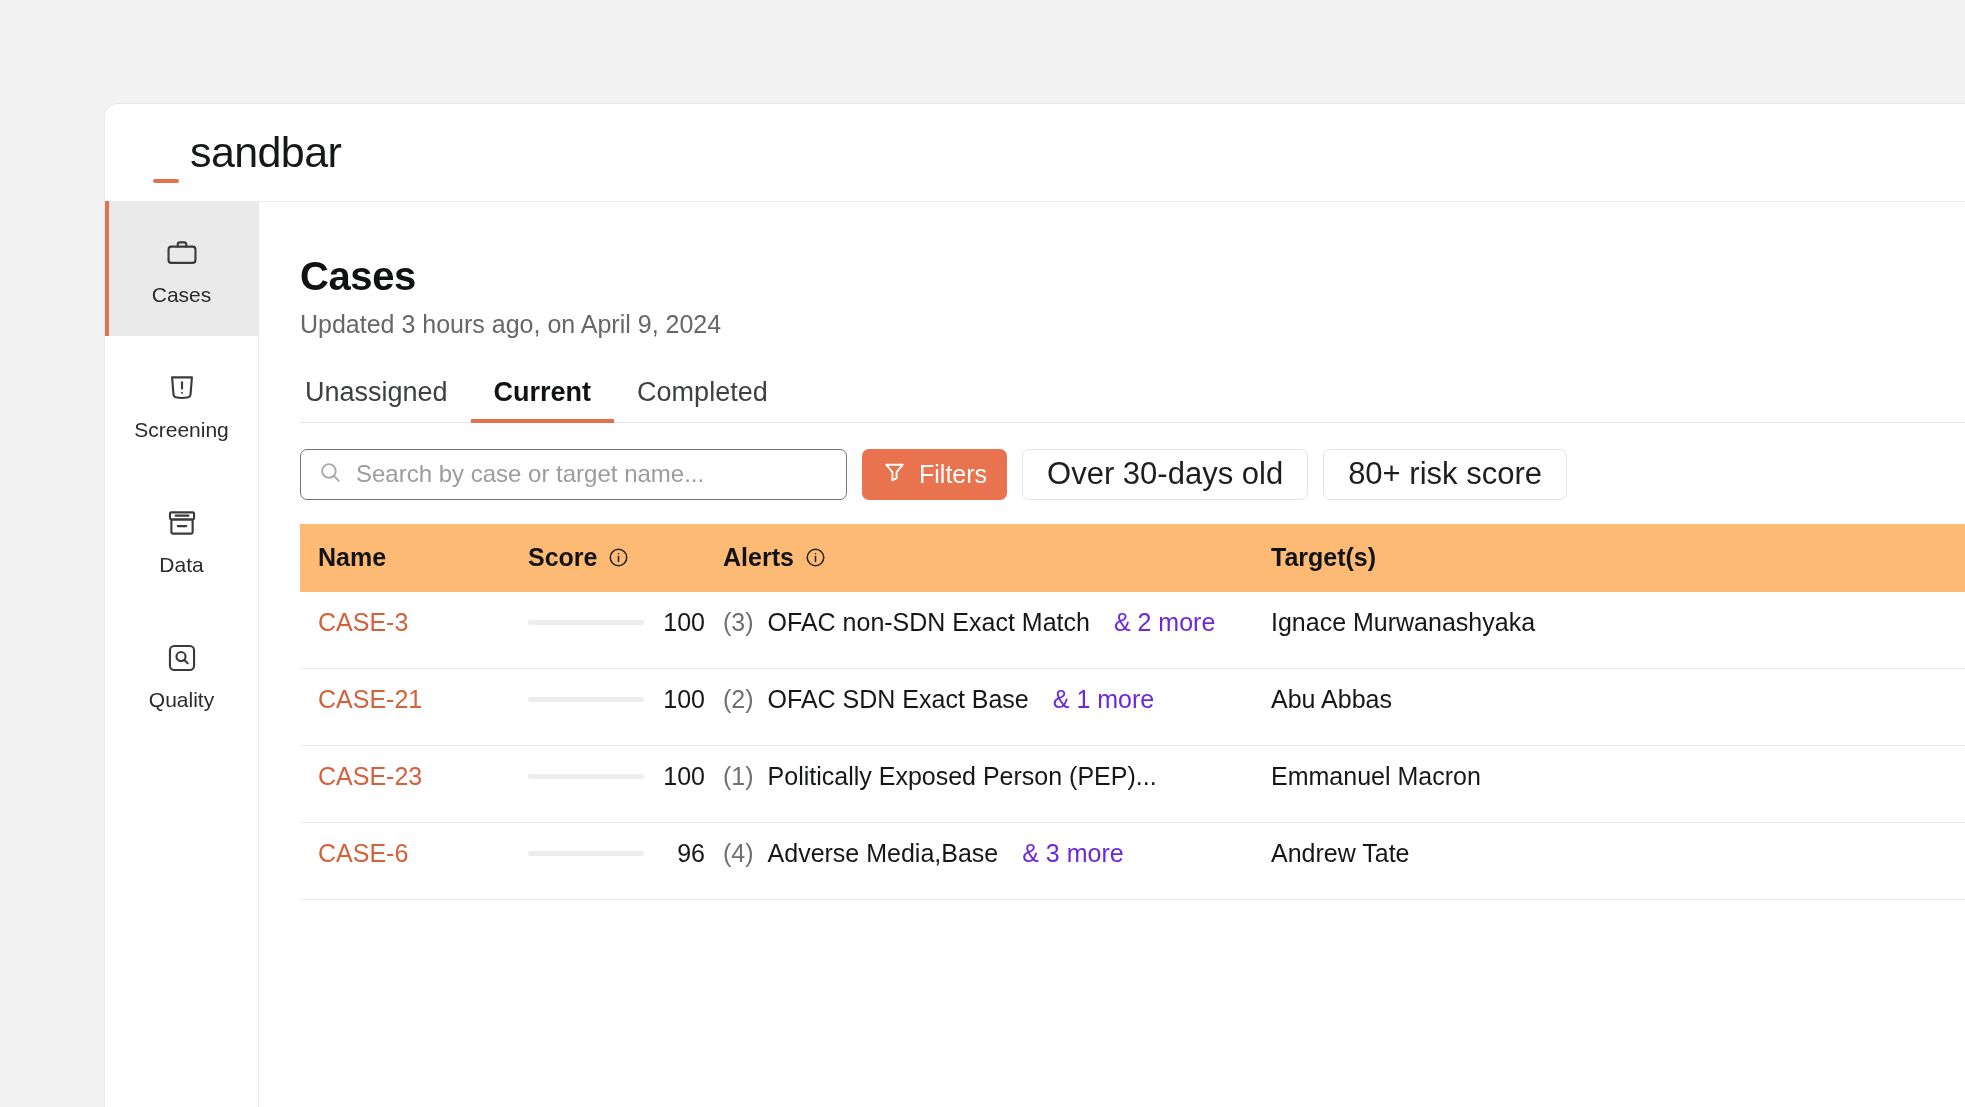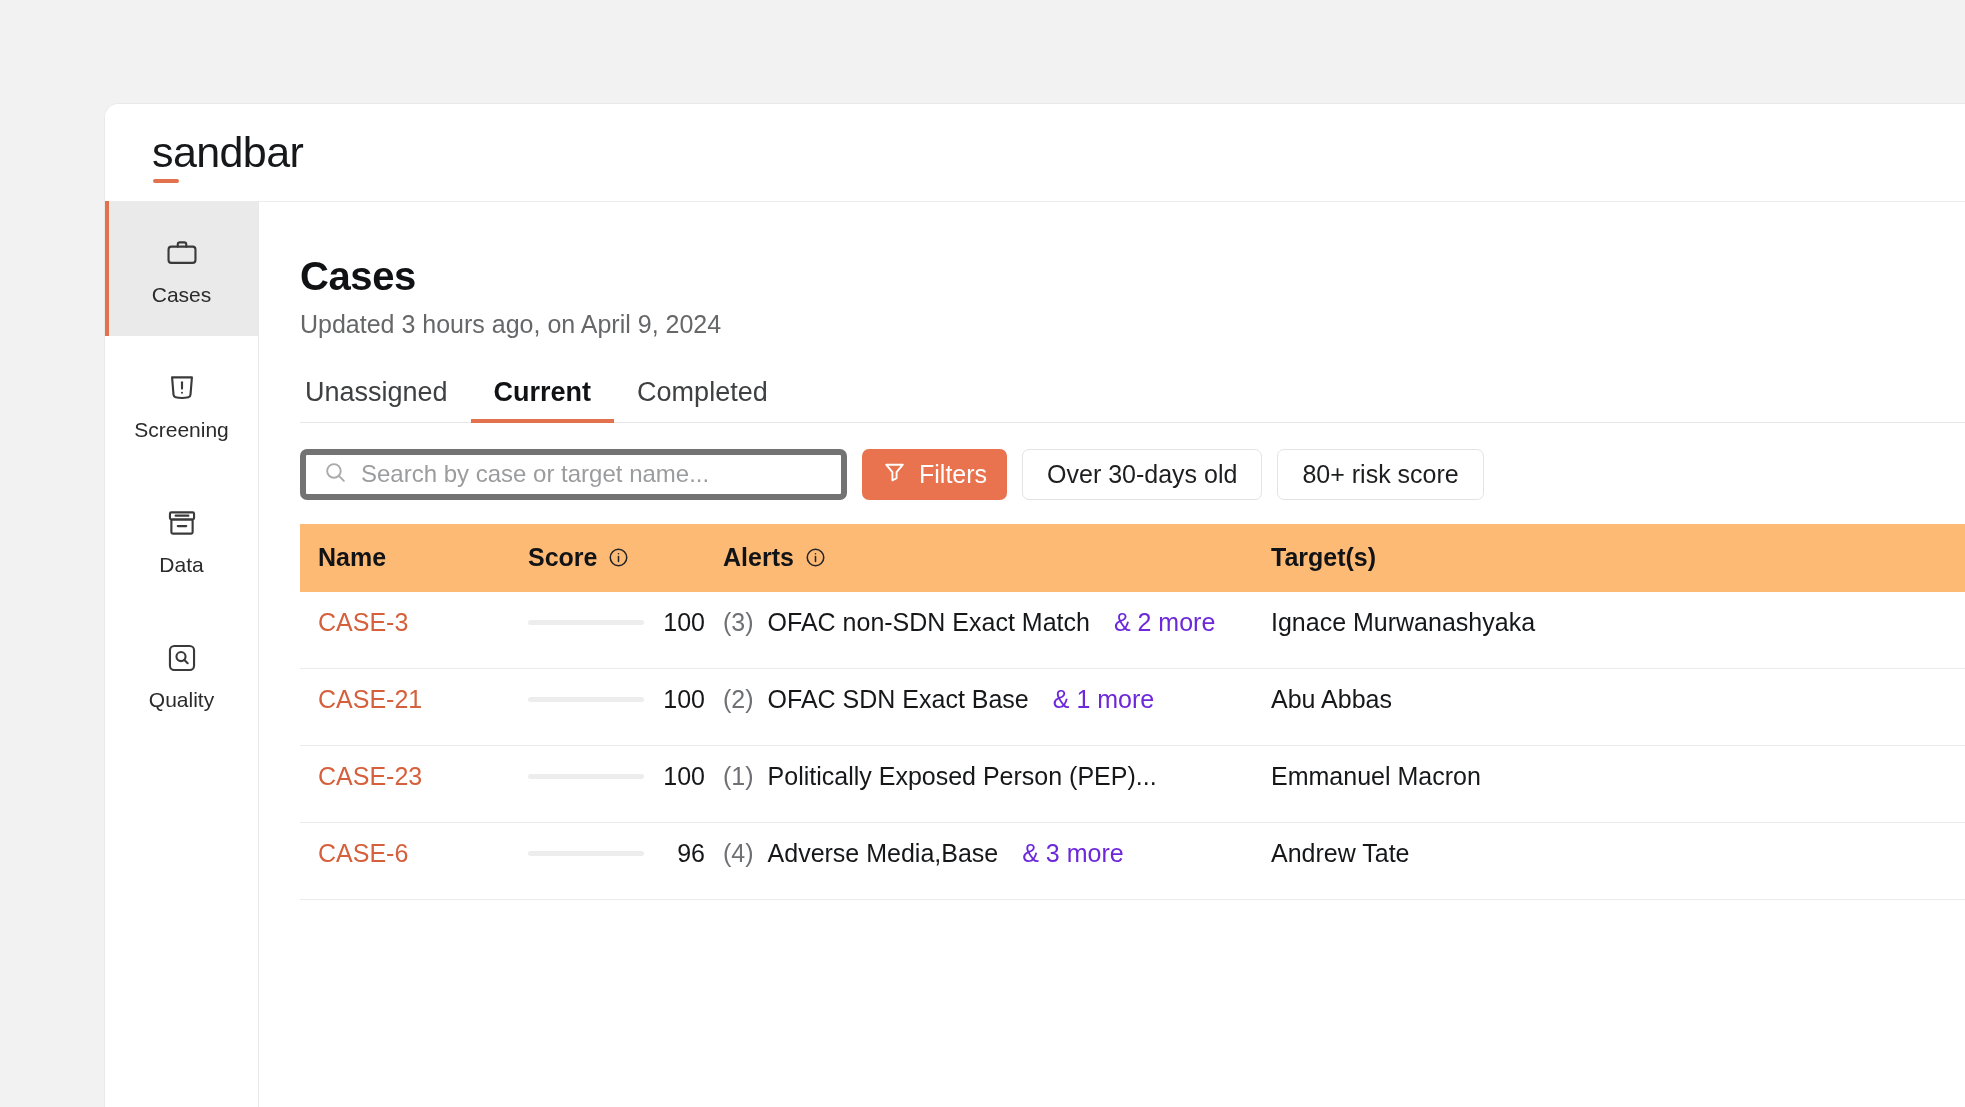--- a/index.html
+++ b/index.html
@@ -30,20 +30,21 @@
     padding-left: 47px;
     background: #ffffff;
   }
   #logo-wrap { position: relative; display: inline-block; }
   #logo-text {
     font-size: 43px;
     font-weight: 400;
     letter-spacing: -0.6px;
     color: #17181a;
     line-height: 1;
+    margin-left: 38px;
   }
   #logo-underline {
     position: absolute;
     left: 1px; bottom: -9px;
     width: 26px; height: 4px;
     background: #e2714e;
     border-radius: 2px;
   }
 
   
@@ -139,21 +140,21 @@
   
   #filter-row {
     margin-top: 26px;
     display: flex;
     align-items: center;
     gap: 15px;
     height: 51px;
   }
   #search-box {
     width: 547px; height: 51px;
-    border: 6px solid #737373;
+    border: 1px solid #737373;
     border-radius: 7px;
     display: flex;
     align-items: center;
     gap: 13px;
     padding: 0 17px;
     background: #fff;
   }
   #search-input {
     border: none; outline: none;
     font-family: "Liberation Sans", sans-serif;
@@ -178,21 +179,21 @@
     cursor: pointer;
   }
   .chip {
     height: 51px;
     display: flex;
     align-items: center;
     padding: 0 24px;
     border: 1px solid #e3e3e3;
     border-radius: 7px;
     background: #fff;
-    font-size: 25px;
+    font-size: 31px;
     color: #1d1e20;
     white-space: nowrap;
     cursor: pointer;
   }
 
   
   #cases-table {
     margin-top: 24px;
     width: 100%;
     border-collapse: collapse;

